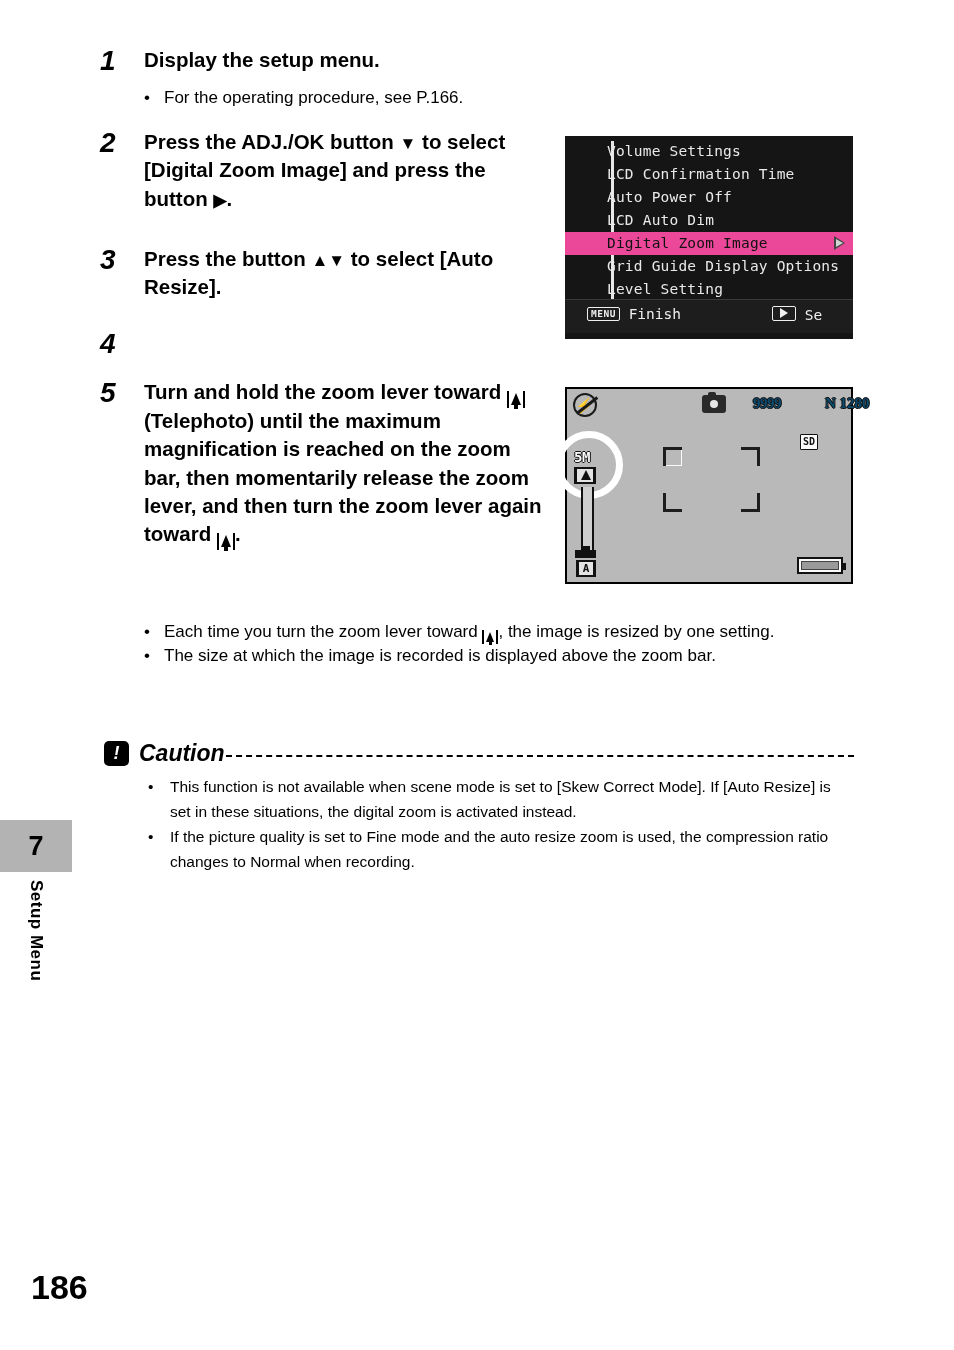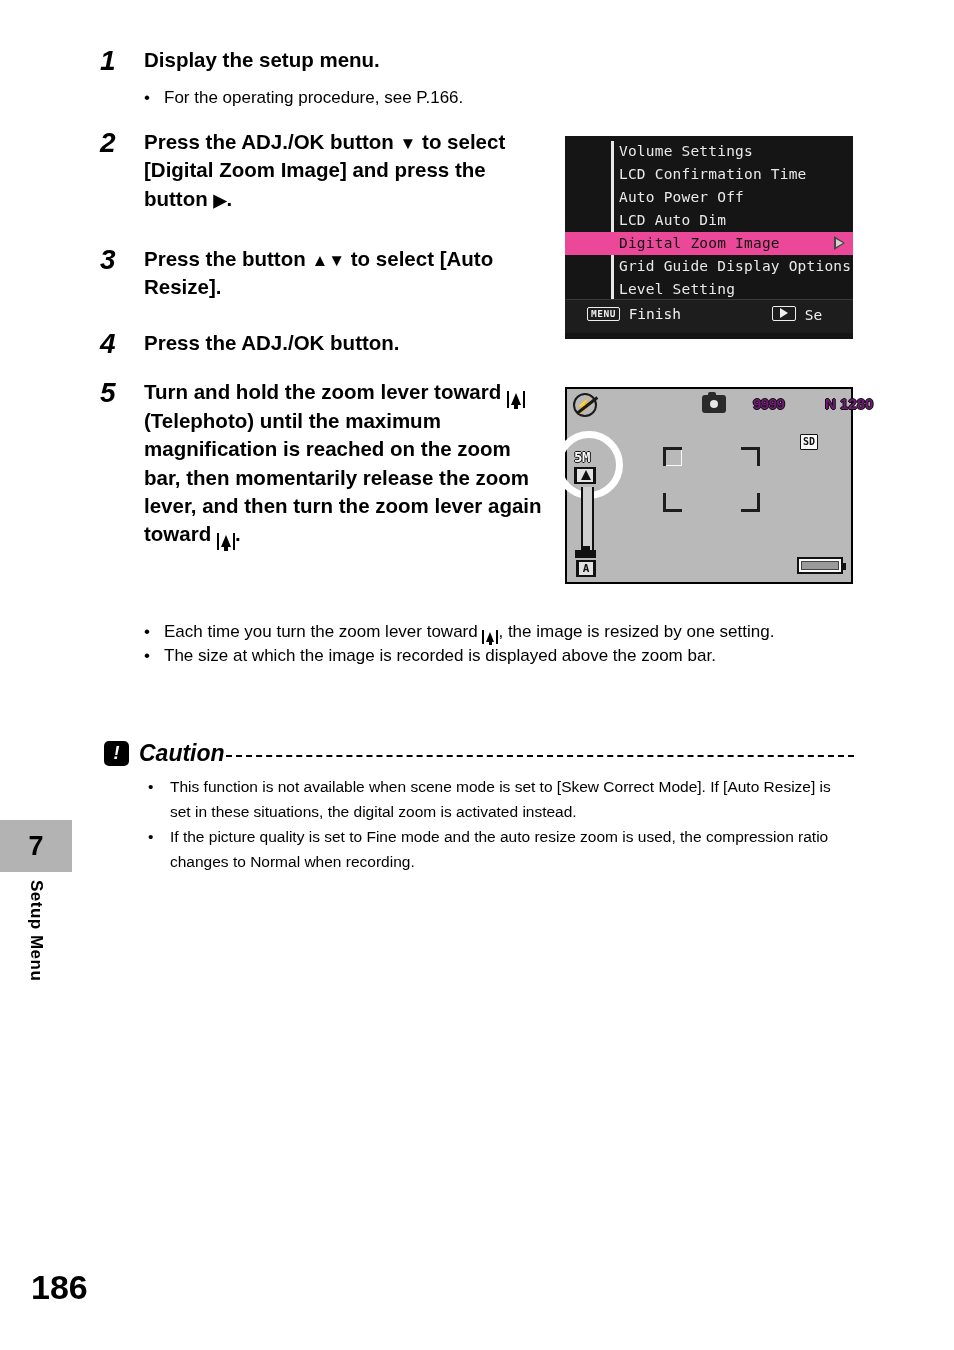--- a/index.html
+++ b/index.html
@@ -86,21 +86,21 @@
   
   #menu-shot{
     position:absolute;left:565px;top:136px;width:288px;height:203px;
     background:#151515;overflow:hidden;
     font-family:"DejaVu Sans Mono","Liberation Mono",monospace;
   }
   #menu-shot .mlist{position:absolute;left:0;top:4px;width:288px;}
   #menu-shot .bar{position:absolute;left:46px;top:5px;width:3px;height:161px;background:#e8e8e8;}
   #menu-shot .mrow{
     height:23px;line-height:23px;color:#e9e9e9;font-size:14.5px;
-    padding-left:54px;letter-spacing:.2px;white-space:nowrap;position:relative;
+    padding-left:42px;letter-spacing:.2px;white-space:nowrap;position:relative;
   }
   #menu-shot .mrow.sel{background:#ec4899;color:#111;}
   #menu-shot .mrow.sel .arrow{
     position:absolute;right:8px;top:4px;width:0;height:0;
     border-top:7px solid transparent;border-bottom:7px solid transparent;
     border-left:11px solid transparent;
   }
   #menu-shot .mrow.sel .arrow:before{
     content:"";position:absolute;left:-11px;top:-7px;width:0;height:0;
     border-top:7px solid transparent;border-bottom:7px solid transparent;
@@ -158,21 +158,21 @@
   }
   #mode-icon:before{
     content:"";position:absolute;left:6px;top:-3px;width:8px;height:4px;
     background:#2a2a2a;border-radius:2px 2px 0 0;
   }
   #mode-icon:after{
     content:"";position:absolute;left:8px;top:5px;width:8px;height:8px;
     border-radius:50%;background:#e6e6e6;
   }
   .lcdtxt{
-    position:absolute;color:#701a75;font-family:Liberation Sans, sans-serif;
+    position:absolute;color:#0c4a6e;font-family:Liberation Serif, serif;
     font-size:15px;font-weight:bold;letter-spacing:-.5px;
     text-shadow:1px 0 0 #111,-1px 0 0 #111,0 1px 0 #111,0 -1px 0 #111;
     white-space:nowrap;
   }
   #shots-left{left:186px;top:6px;}
   #sd-badge{
     position:absolute;left:233px;top:6px;font-size:10px;font-weight:bold;
     color:#111;background:#fbfbfb;border:1.5px solid #111;border-radius:1px;
     padding:0 2px;line-height:14px;font-family:"DejaVu Sans Mono","Liberation Mono",monospace;margin-top:39px;
   }
@@ -254,21 +254,20 @@
     <div class="sbody"><span>Press the ADJ./OK button </span><span class="glyph-dn">▼</span><span> to select [Digital Zoom Image] and press the button </span><span class="glyph-rt">▶</span><span>.</span></div>
   </div>
 
   <div class="step" style="left:100px;top:245px;width:450px;">
     <div class="snum">3</div>
     <div class="sbody"><span>Press the button </span><span class="glyph-up">▲▼</span><span> to select [Auto Resize].</span></div>
   </div>
 
   <div class="step" style="left:100px;top:329px;width:450px;">
     <div class="snum">4</div>
-    <div class="sbody">Press the ADJ./OK button.</div>
   </div>
 
   <div class="step" style="left:100px;top:378px;width:450px;">
     <div class="snum">5</div>
     <div class="sbody"><span>Turn and hold the zoom lever toward </span><span class="tele"><i></i></span><span> (Telephoto) until the maximum magnification is reached on the zoom bar, then momentarily release the zoom lever, and then turn the zoom lever again toward </span><span class="tele"><i></i></span><span>.</span></div>
   </div>
 
   <div class="bullets" style="left:144px;top:620px;width:712px;">
     <div class="bl">
       <span class="dot">•</span>

